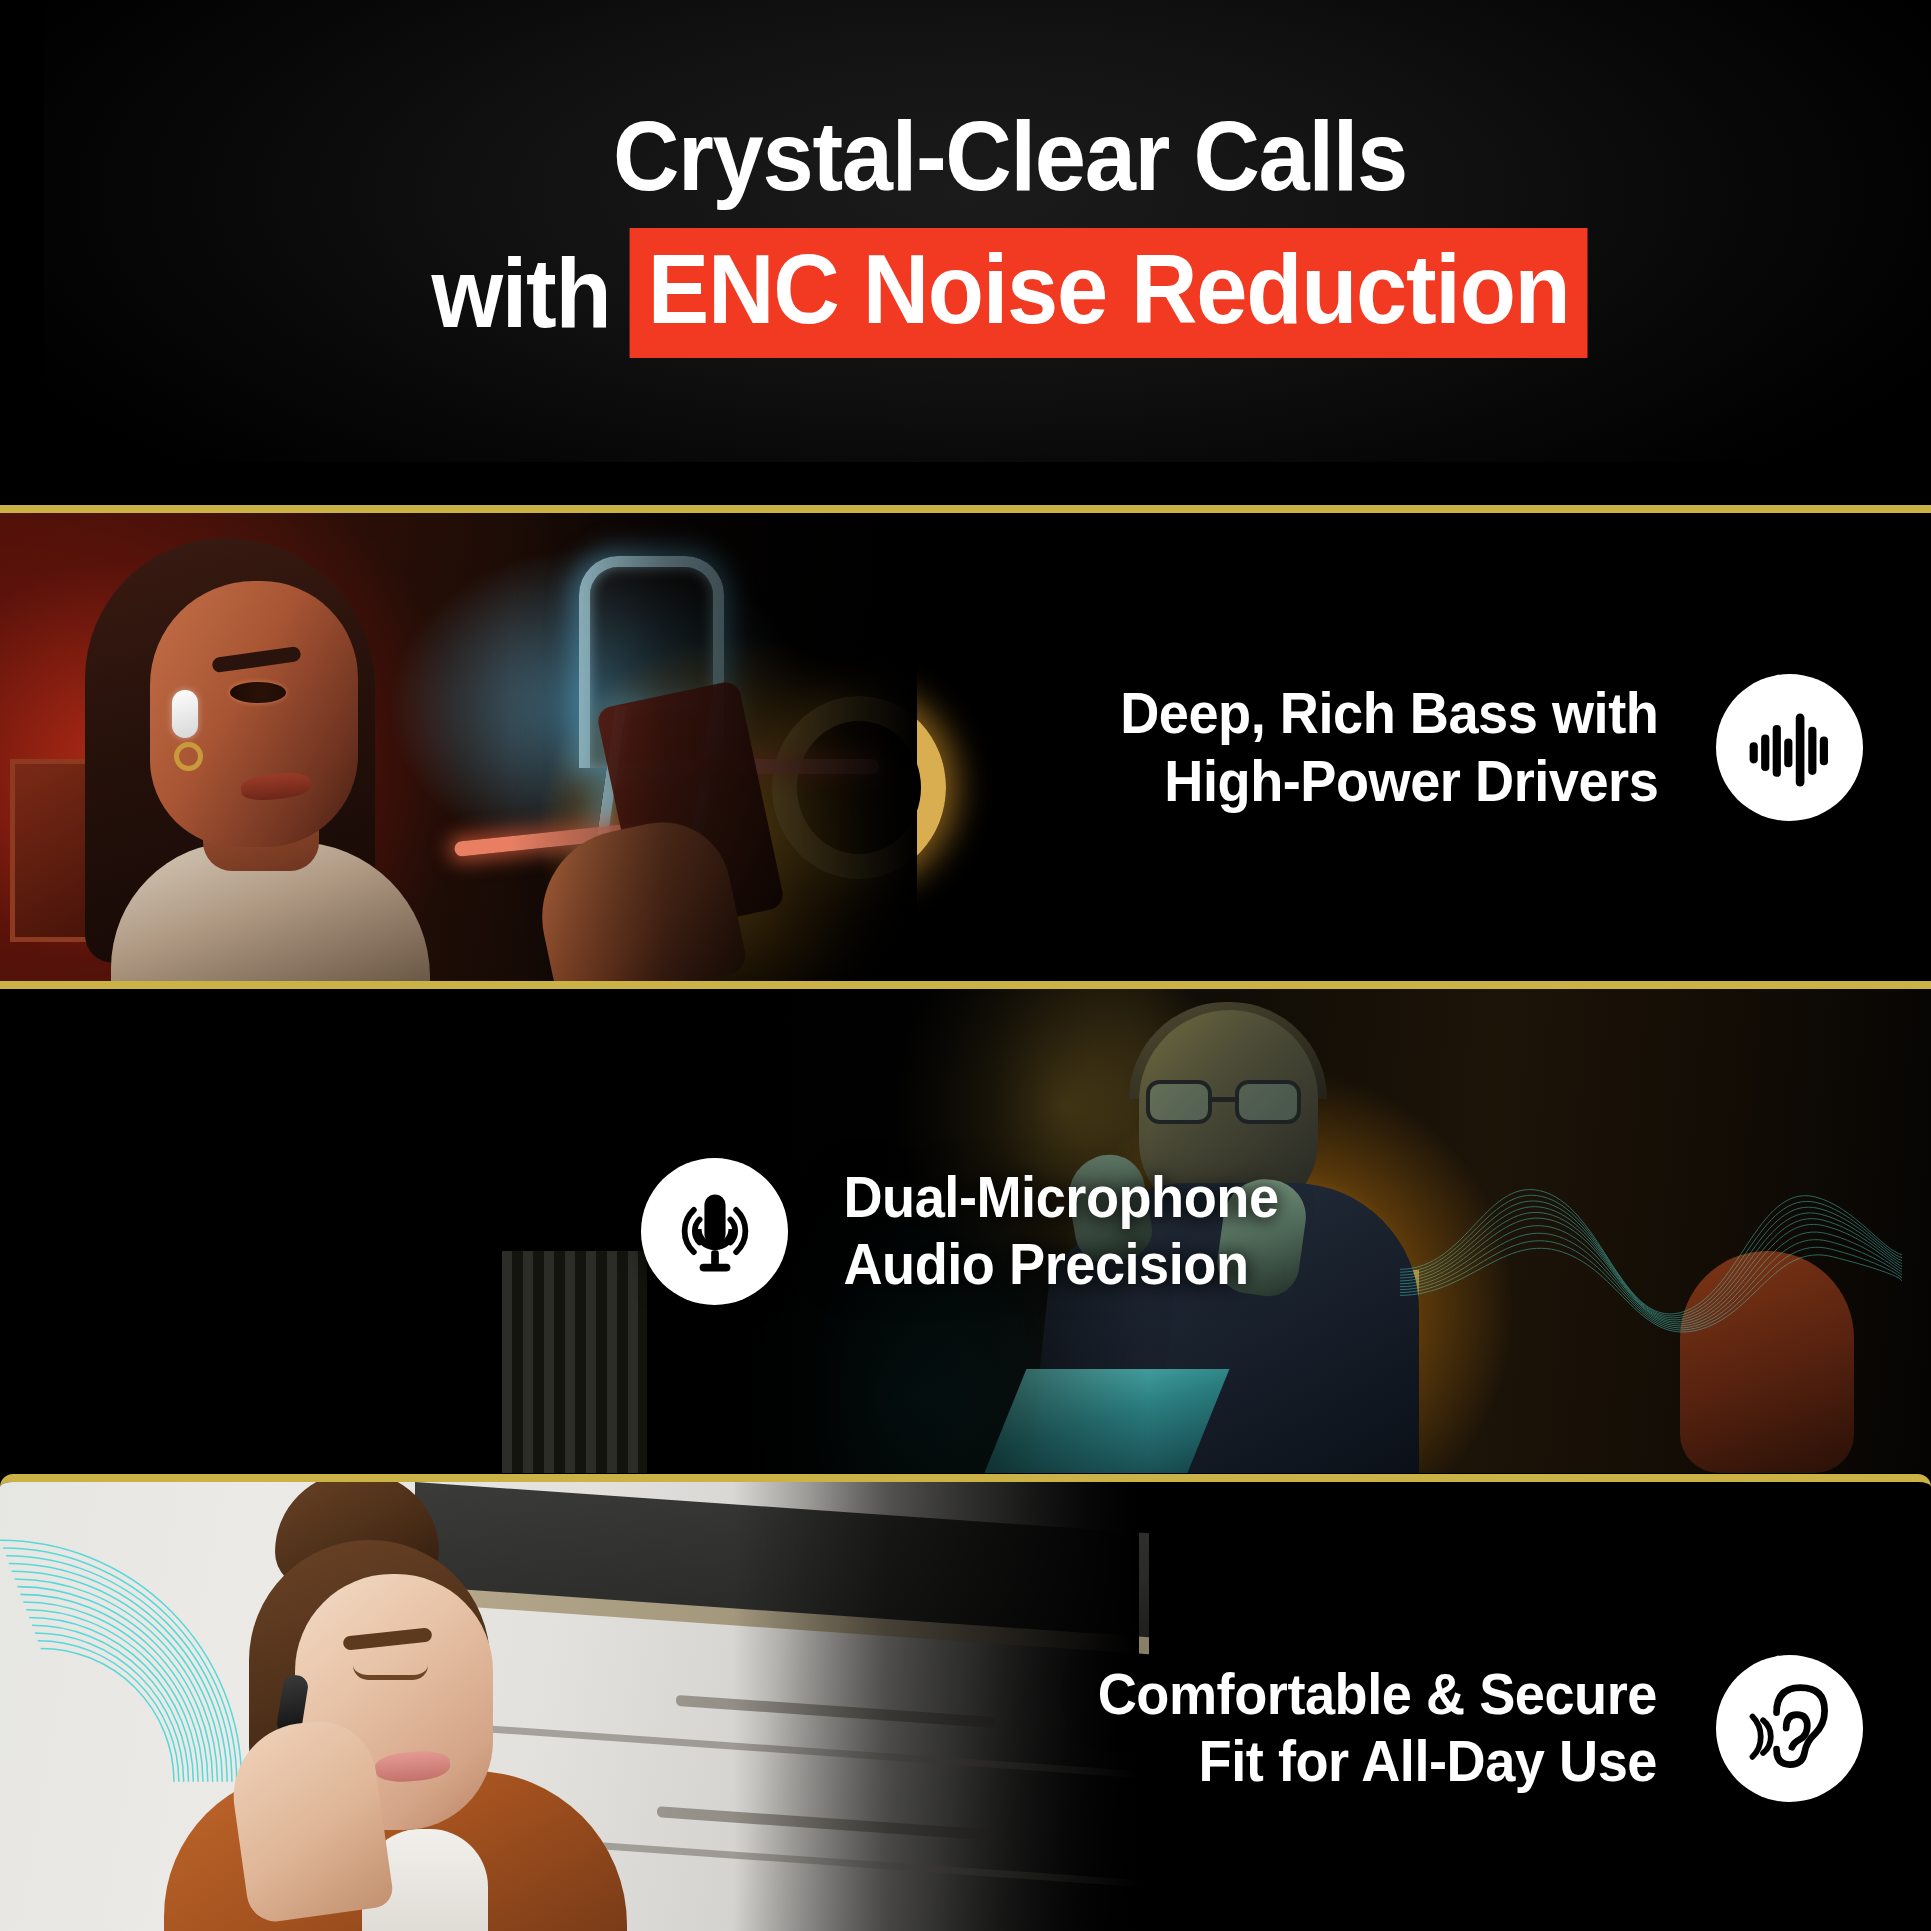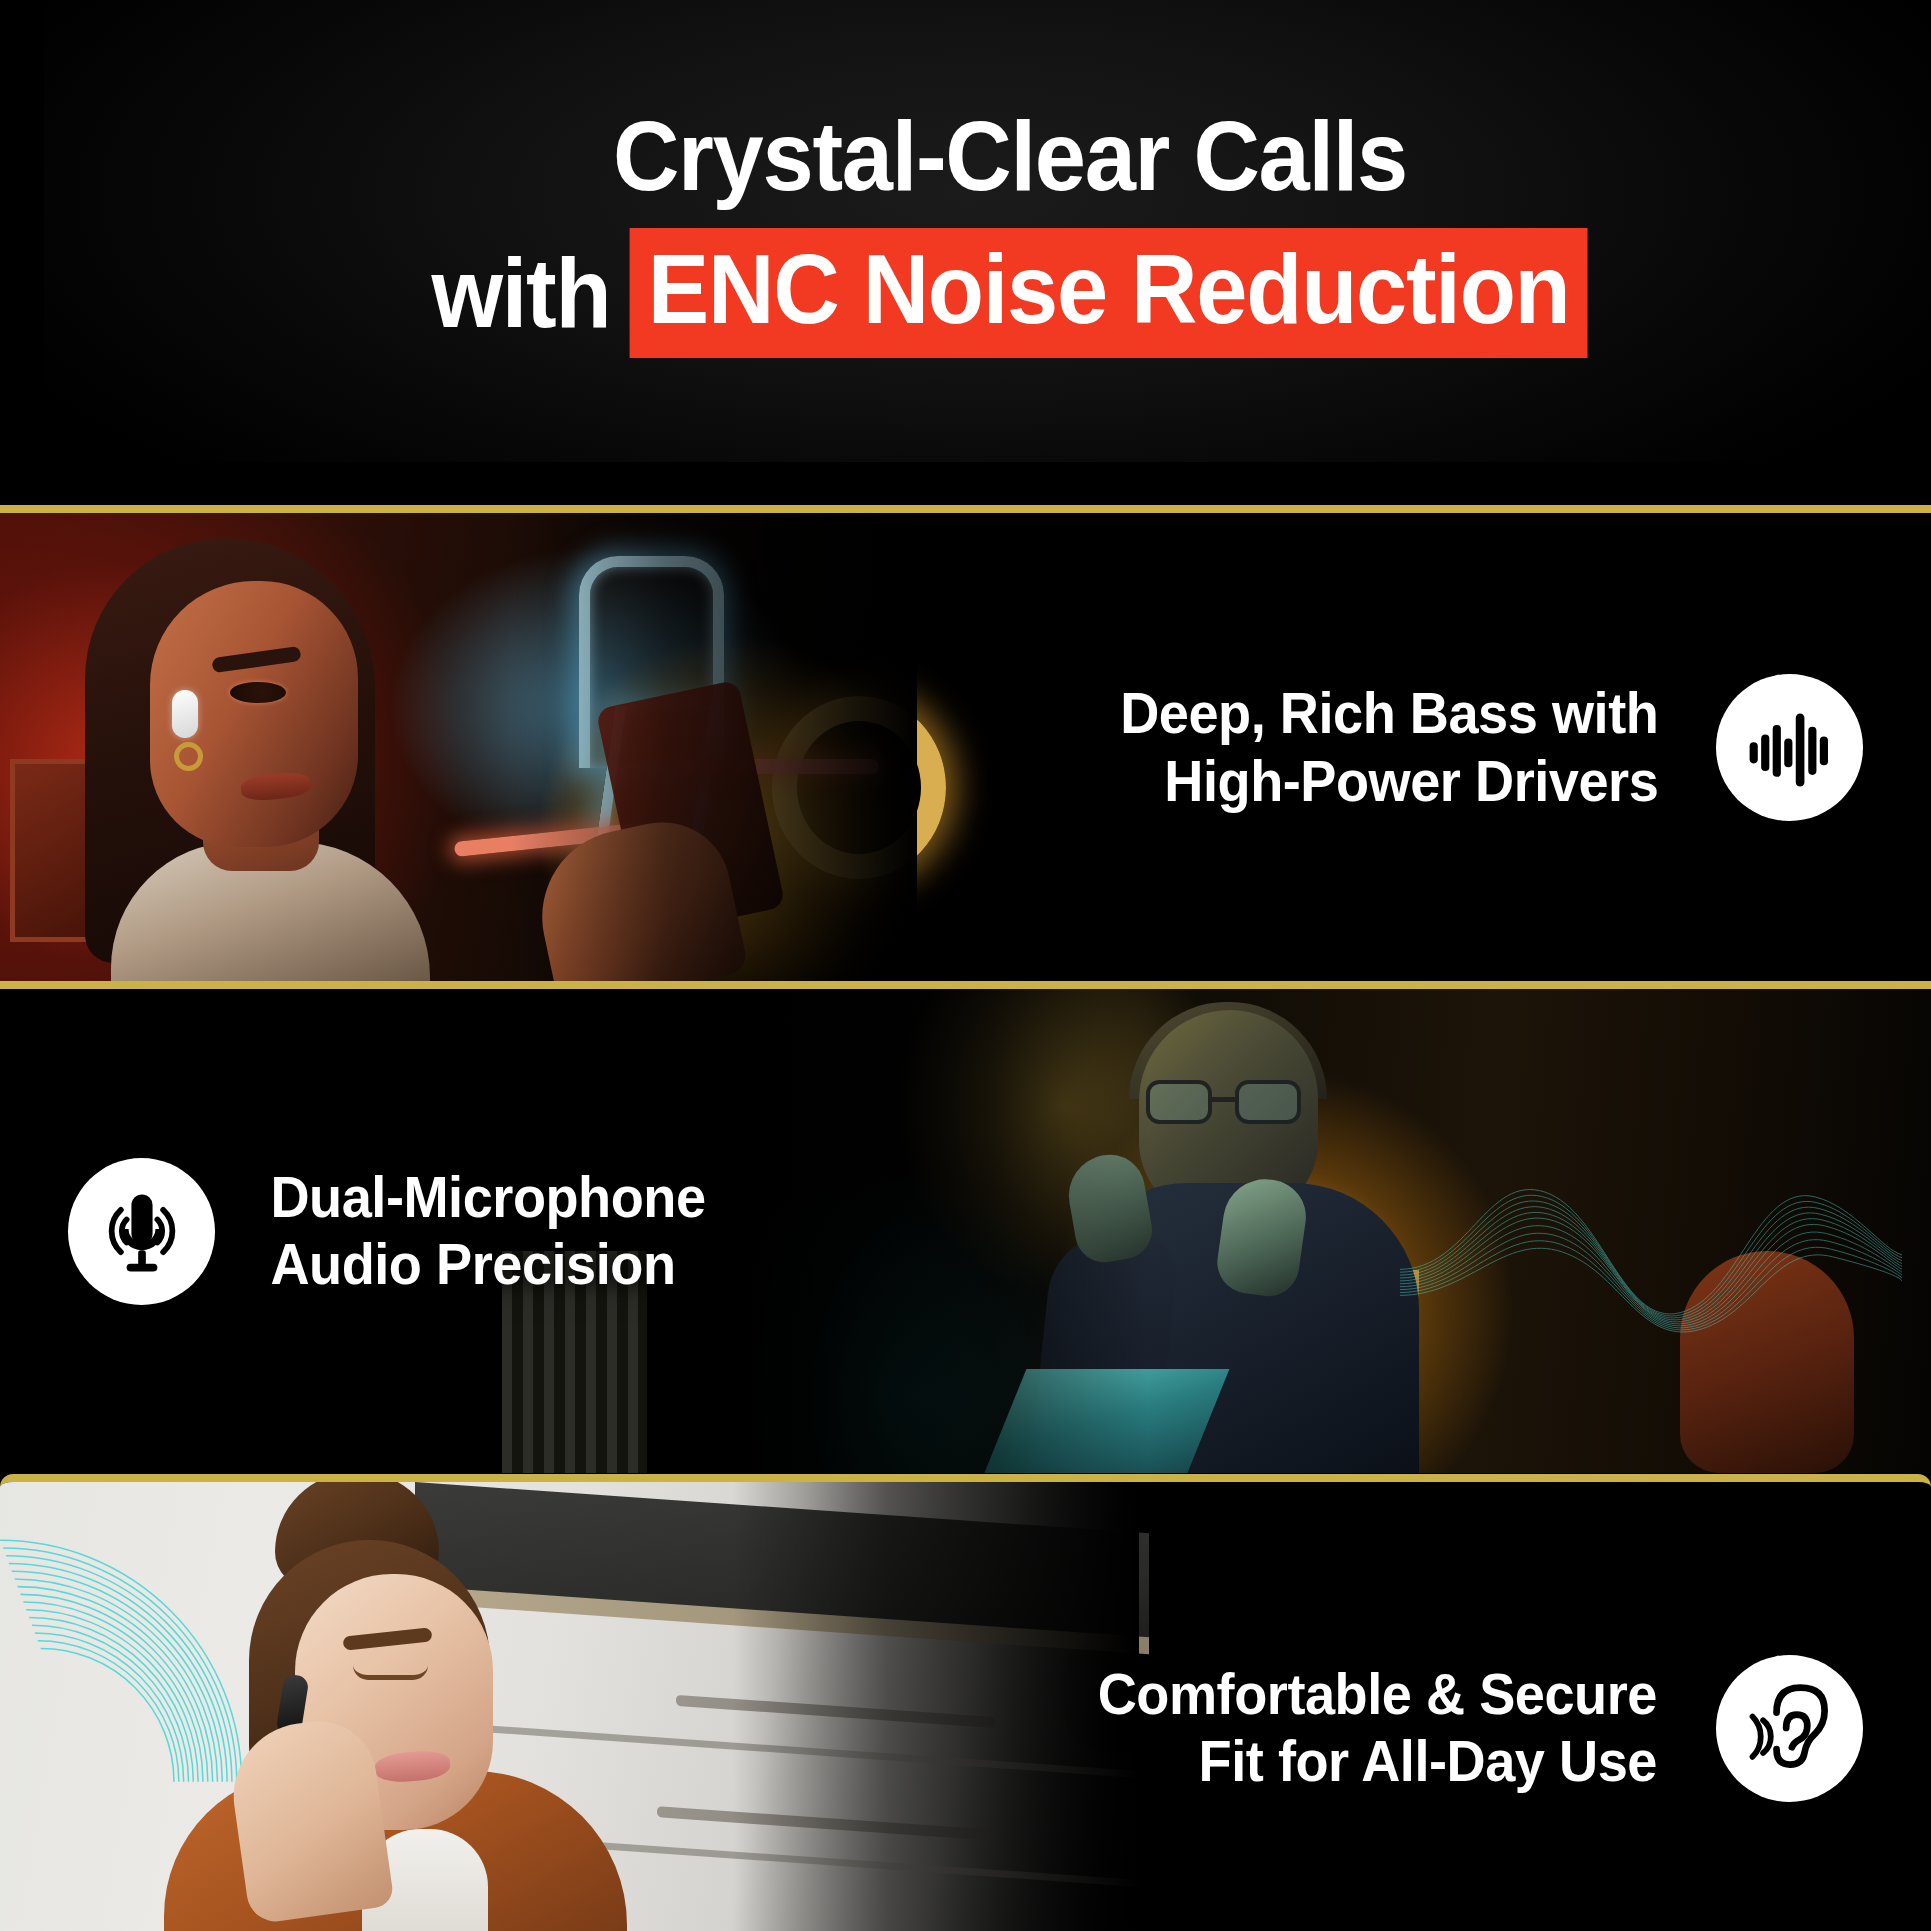--- a/index.html
+++ b/index.html
@@ -390,21 +390,21 @@
     border-radius:58px 58px 0 0;
   }
 
   
   .panel-content {
     position:absolute; inset:0;
     display:flex; align-items:center;
     padding:0 68px;
   }
   .panel-content.right { justify-content:flex-end; }
-  .panel-content.left  { justify-content:flex-start; }
+  .panel-content.left  { justify-content:center; }
 
   .feat {
     display:flex; align-items:center; gap:44px;
   }
   .feat.left-icon { flex-direction:row; }
   .feat-text {
     font-size:57px; font-weight:700; color:#ffffff;
     line-height:1.18; letter-spacing:-0.5px;
     transform:scaleX(0.95);
     text-shadow:0 1.9px 15.4px rgba(0,0,0,.85), 0 0 35px rgba(0,0,0,.7);

